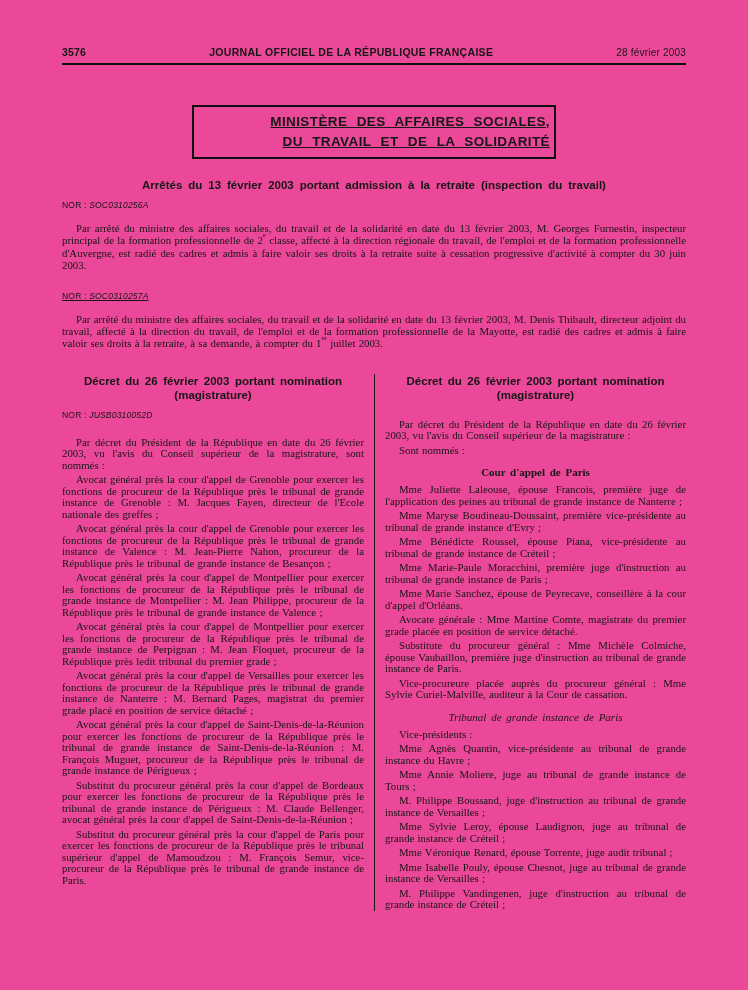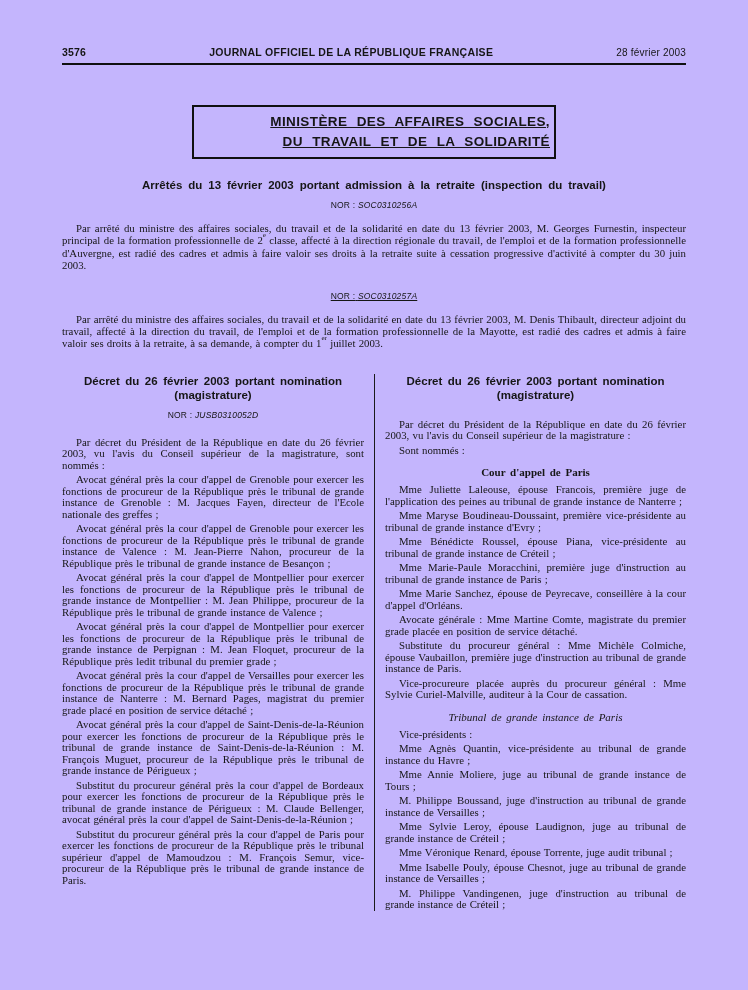--- a/index.html
+++ b/index.html
@@ -1,20 +1,20 @@
 <!DOCTYPE html>
 <html lang="fr"><head>
 <meta charset="utf-8">
 <style>
   html,body{margin:0;padding:0;background:#e8e8e6;}
   .page{
     position:relative;
     width:748px;height:990px;
     margin:0 auto;
-    background:#c4b5fd;
+    background:#ec4899;
     color:#161616;
     font-family:"Liberation Serif", serif;
     box-sizing:border-box;
     padding:0 62px;
     overflow:hidden;
   }
   
   .jo-header{
     display:flex;justify-content:space-between;align-items:baseline;
     padding-top:46px;
@@ -36,21 +36,21 @@
   }
   .box-social{width:352px;font-size:13.5px;line-height:20px;word-spacing:.38em;letter-spacing:.4px;}
   .box-justice{width:252px;font-size:13.5px;line-height:18px;word-spacing:.38em;letter-spacing:.4px;margin-top:31px;}
   
   .article-title{
     text-align:center;margin-top:20px;
     font-family:"Liberation Sans", sans-serif;
     font-weight:700;font-size:11.5px;word-spacing:.24em;
   }
   .nor{
-    text-align:center;margin-top:9px;
+    margin-top:9px;
     font-family:"Liberation Sans", sans-serif;
     font-size:8.5px;letter-spacing:.2px;
   }
   .nor .code{font-style:italic;}
   .nor-2{margin-top:19px;text-decoration:underline;}
   
   p.body{
     margin:3px 0 0;
     font-size:10.8px;line-height:12.4px;
     text-align:justify;text-indent:14px;

